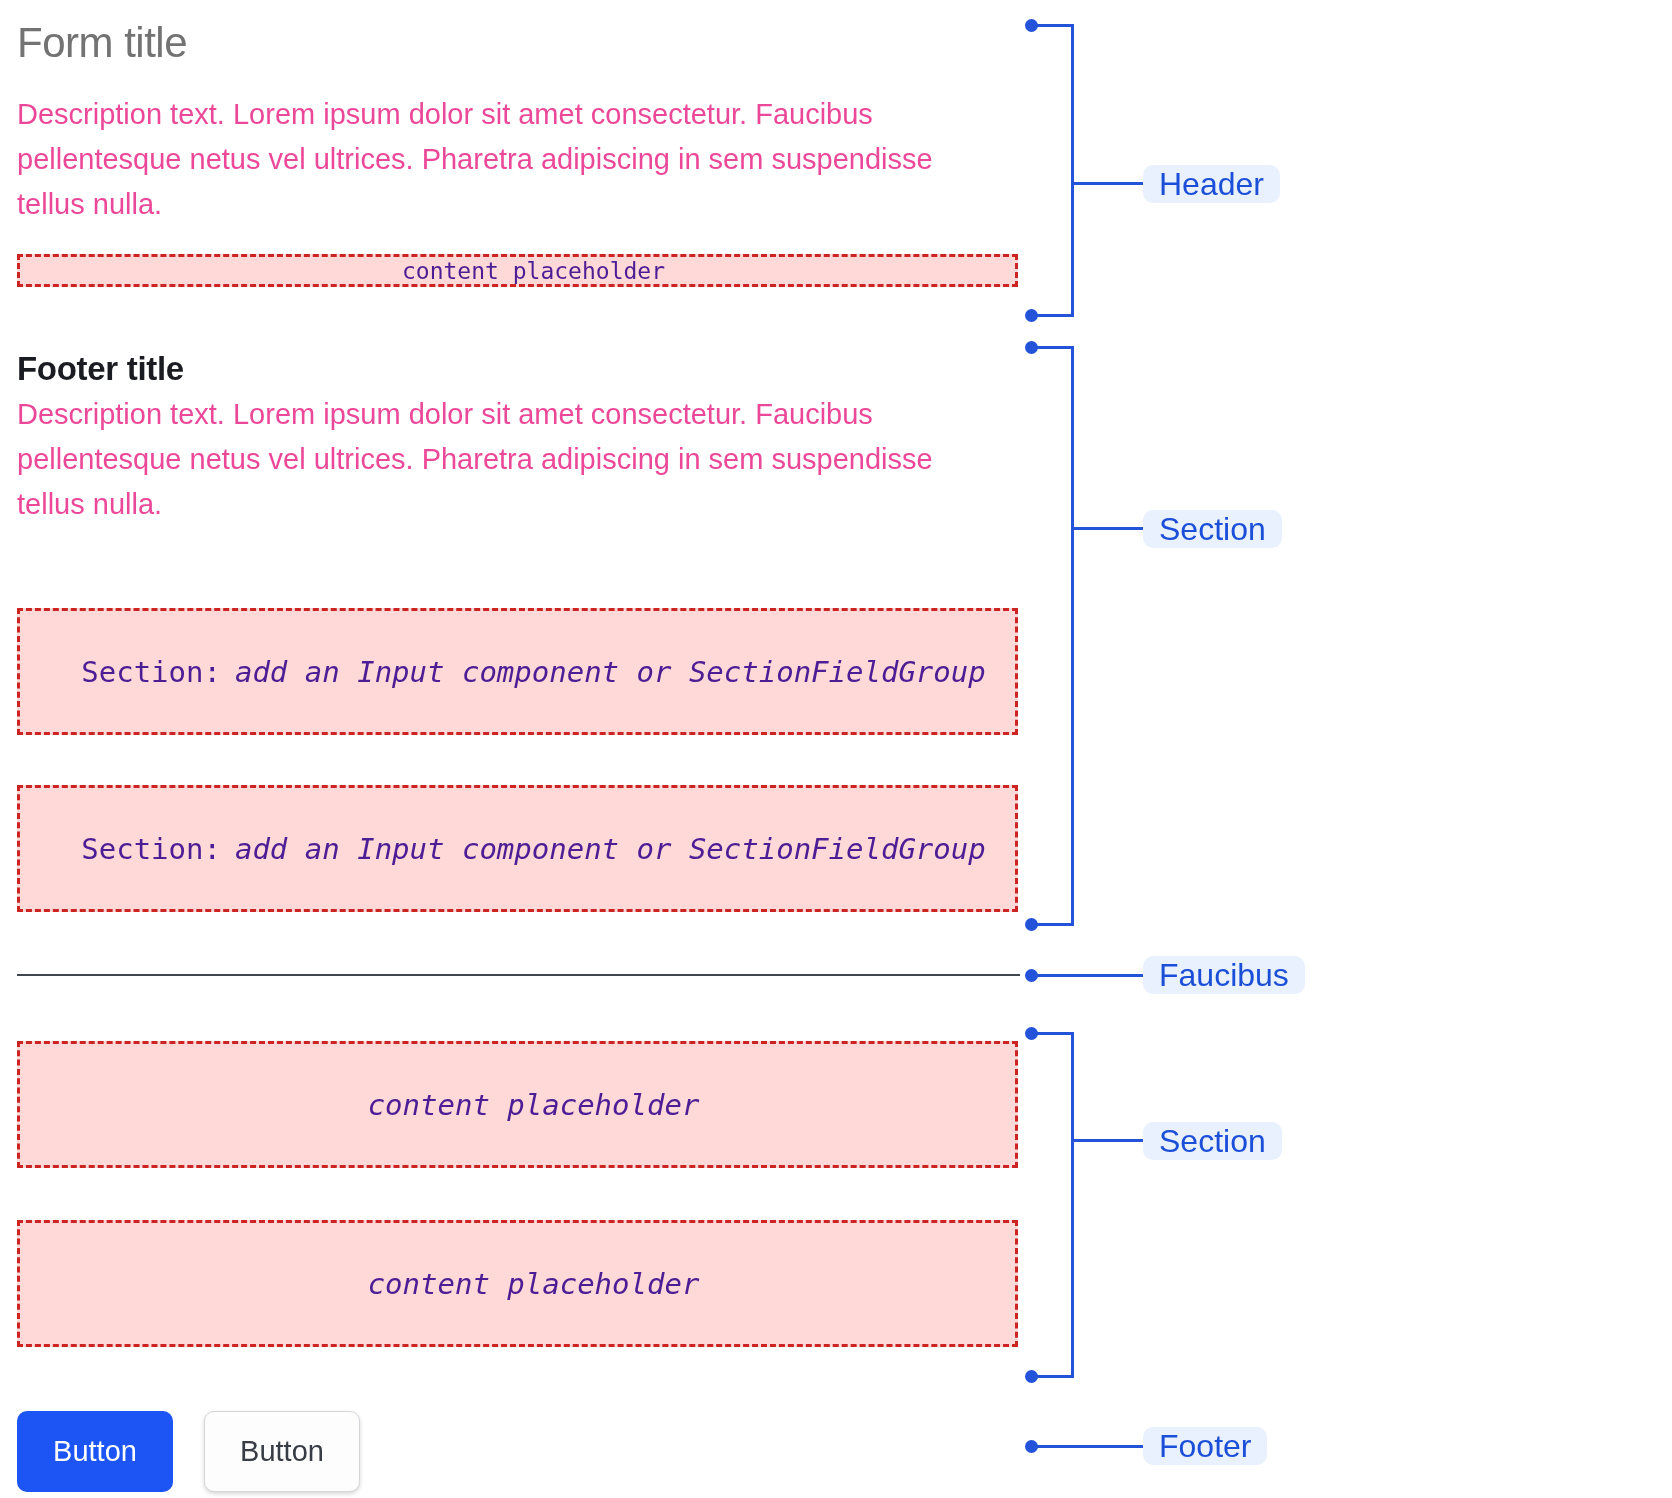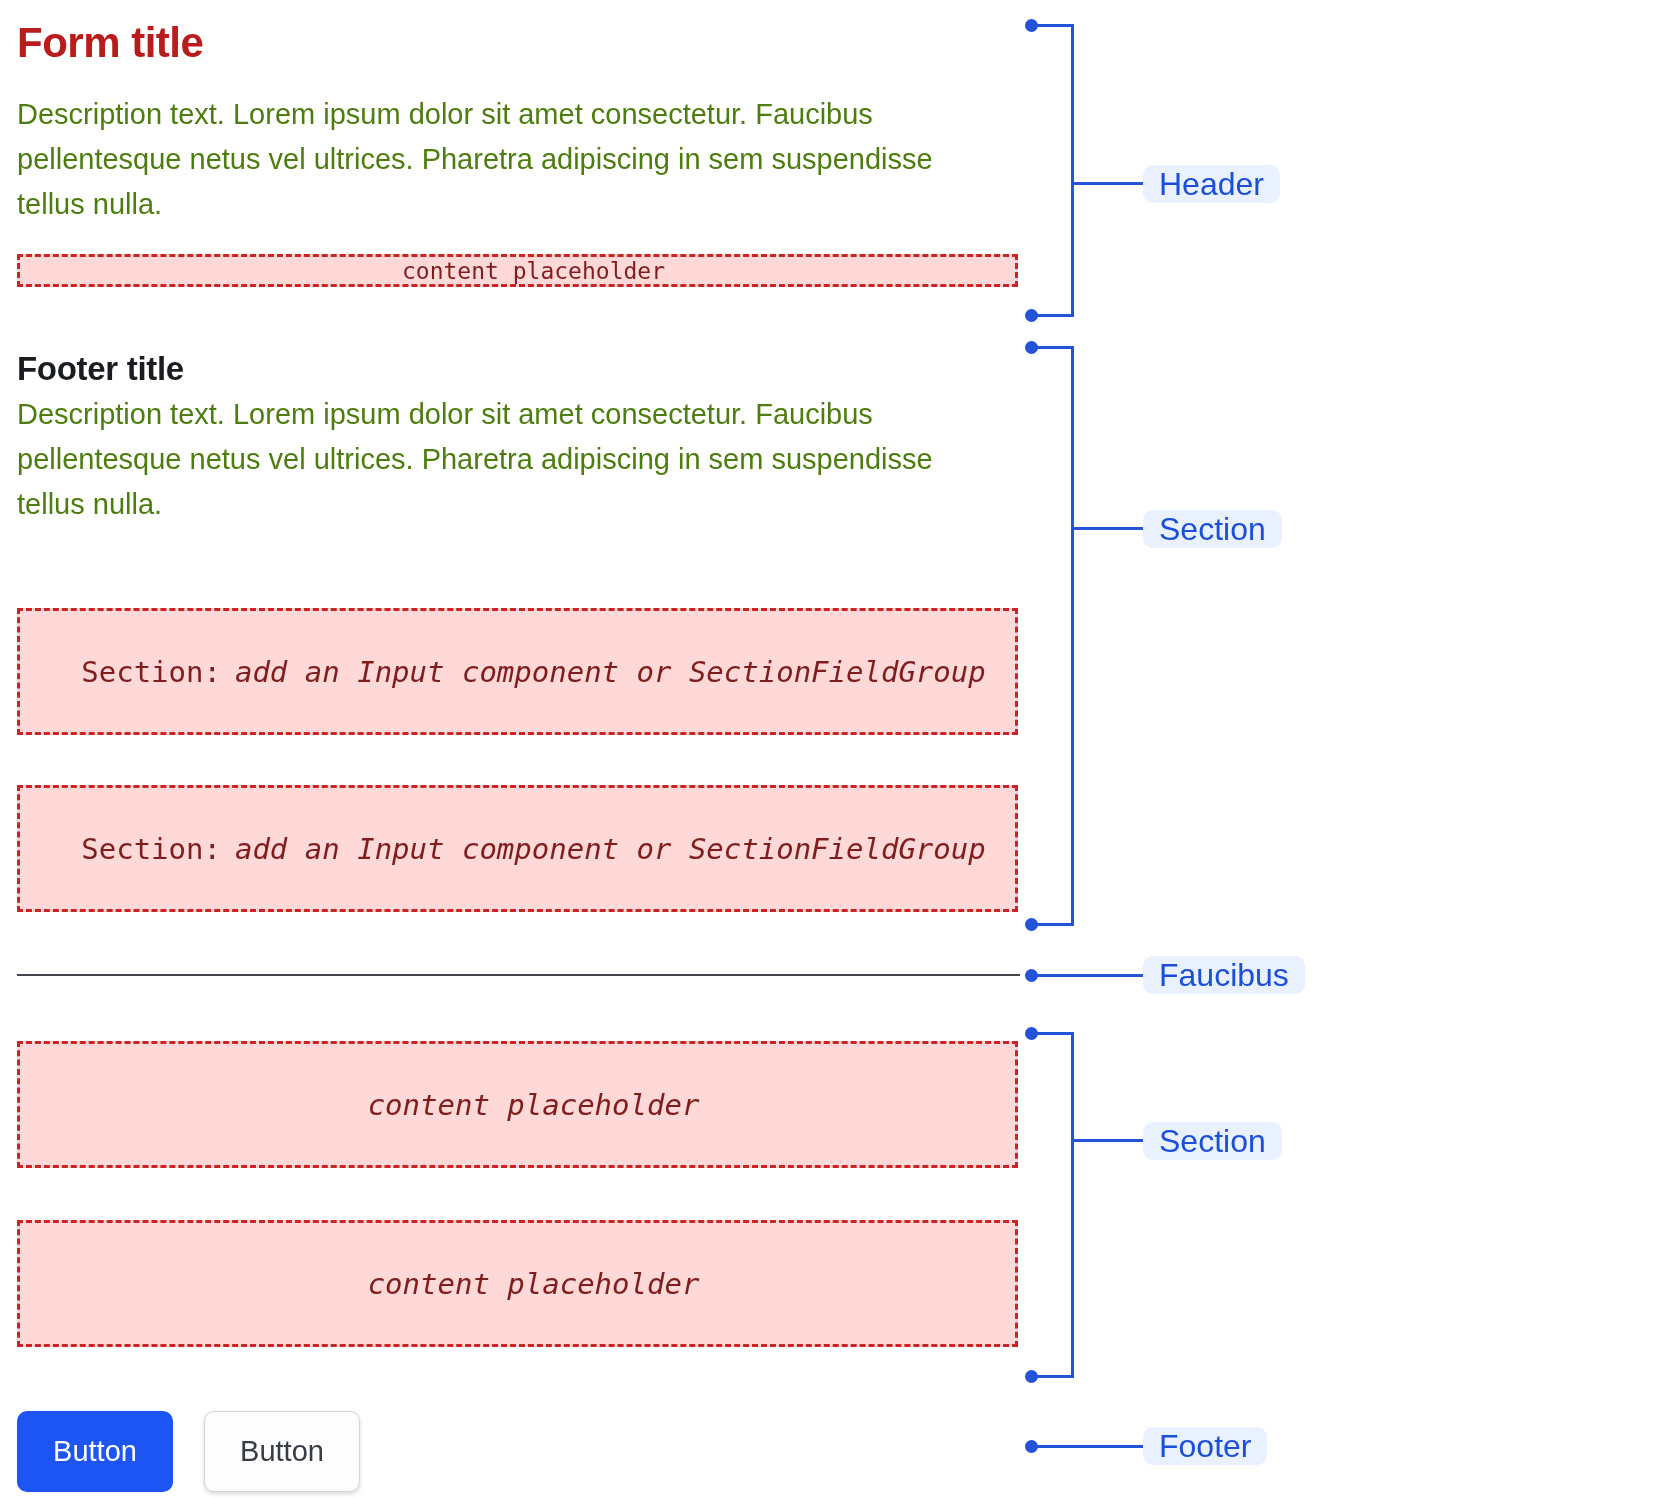--- a/index.html
+++ b/index.html
@@ -9,44 +9,44 @@
     height:1498px;
     background:#ffffff;
     font-family:"Liberation Sans", sans-serif;
     overflow:hidden;
   }
   .abs{position:absolute;}
 
   
   .form-title{
     left:17px; top:16px;
-    font-size:42px; line-height:54px; font-weight:700;
-    color:#b91c1c; letter-spacing:-0.5px;
+    font-size:42px; line-height:54px; font-weight:400;
+    color:#737373; letter-spacing:-0.5px;
   }
   .section-title{
     left:17px; top:348px;
     font-size:33px; line-height:42px; font-weight:700;
     color:#1a1c22; letter-spacing:-0.3px;
   }
   .desc{
     left:17px; width:940px;
     font-size:29px; line-height:45px; font-weight:400;
-    color:#4d7c0f;
+    color:#ec4899;
   }
   .desc-1{top:92px;}
   .desc-2{top:392px;}
 
   .ph-box{
     left:17px; width:1001px;
     background:#ffd8d8;
     border:3px dashed #cc2323;
     box-sizing:border-box;
     display:flex; align-items:center; justify-content:center;
     font-family:"DejaVu Sans Mono", monospace;
-    color:#7f1d1d;
+    color:#4c1d95;
     padding-left:32px;
   }
   .ph-thin{top:254px; height:33px; font-size:23px;}
   .ph-big{height:127px; font-size:29px;}
   .ph-a{top:608px;}
   .ph-b{top:785px;}
   .ph-c{top:1041px;}
   .ph-d{top:1220px;}
   .ph-italic{font-style:italic;}
   .ph-prefix{font-style:normal; margin-right:14px;}

